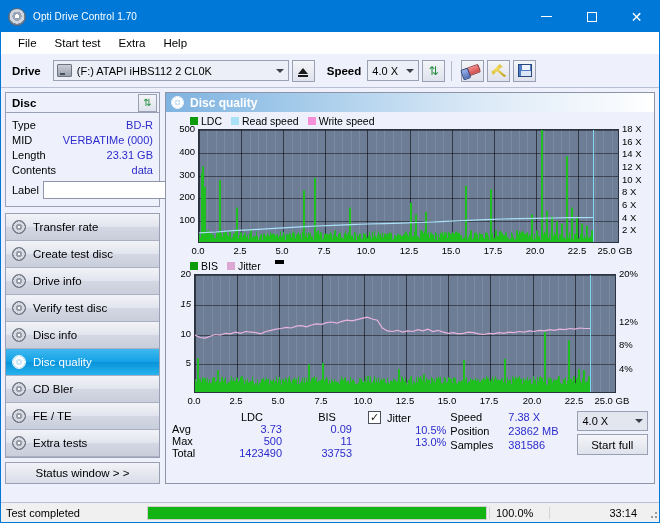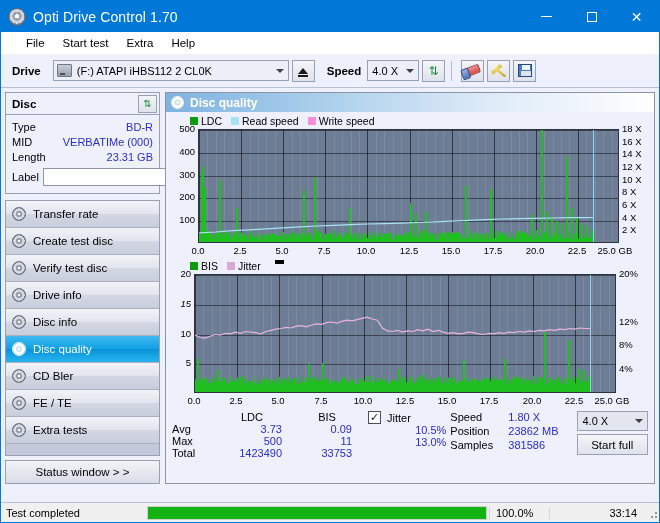--- a/index.html
+++ b/index.html
@@ -34,21 +34,21 @@
   .tb-icon {
     width: 18px; height: 18px;
     margin-left: 7px; margin-right: 7px;
     border-radius: 50%;
     background: radial-gradient(circle at 50% 45%, #ffffff 0 18%, #9aa4b4 19% 38%, #cfd6e0 39% 62%, #7b8696 63% 100%);
     border: 1px solid #5a6678;
     flex: 0 0 auto;
   }
   .tb-title {
     color: #fff;
-    font-size: 14px;
+    font-size: 10px;
     letter-spacing: 0.1px;
   }
   .tb-buttons {
     position: absolute; right: 0; top: 0;
     height: 31px; display: flex;
   }
   .tb-btn {
     width: 45px; height: 31px;
     display: flex; align-items: center; justify-content: center;
     color: #fff;
@@ -56,21 +56,21 @@
   .glyph-min { width: 11px; height: 1px; background: #fff; }
   .glyph-max { width: 10px; height: 10px; border: 1px solid #fff; }
   .glyph-close { font-size: 14px; line-height: 1; font-family: "Liberation Sans", sans-serif; }
 
   
   .menubar {
     height: 22px;
     background: #ffffff;
     display: flex;
     align-items: center;
-    padding-left: 16px;
+    padding-left: 8px;
     border-bottom: 1px solid #ffffff;
   }
   .menu-item {
     padding: 2px 9px;
     font-size: 11.5px;
     color: #000;
   }
 
   
   .drivebar {
@@ -460,45 +460,49 @@
           <span class="info-val">BD-R</span>
         </div>
         <div class="info-row">
           <span class="info-key">MID</span>
           <span class="info-val">VERBATIMe (000)</span>
         </div>
         <div class="info-row">
           <span class="info-key">Length</span>
           <span class="info-val">23.31 GB</span>
         </div>
+        <div class="info-row">
+          <span class="info-key">Contents</span>
+          <span class="info-val">data</span>
+        </div>
         <div class="label-row">
           <span class="label-key">Label</span>
           <input class="label-input" type="text" value="" style="">
           <span class="disc-btn">
               <span class="disc-glyph"></span>
             </span>
         </div>
       </div>
 
       <div class="navlist">
         <div class="navbtn">
           <span class="nav-ico"></span>
           <span>Transfer rate</span>
         </div>
         <div class="navbtn">
           <span class="nav-ico"></span>
           <span>Create test disc</span>
         </div>
         <div class="navbtn">
           <span class="nav-ico"></span>
-          <span>Verify test disc</span>
+          <span>Drive info</span>
         </div>
         <div class="navbtn">
           <span class="nav-ico"></span>
-          <span>Drive info</span>
+          <span>Verify test disc</span>
         </div>
         <div class="navbtn">
           <span class="nav-ico"></span>
           <span>Disc info</span>
         </div>
         <div class="navbtn active">
           <span class="nav-ico"></span>
           <span>Disc quality</span>
         </div>
         <div class="navbtn">
@@ -1733,21 +1737,21 @@
               </span>
             <span>Jitter</span>
           </div>
           <div class="jit-v">10.5%</div>
           <div class="jit-v">13.0%</div>
         </div>
 
         <div class="speed-col">
           <div class="sp-grid">
             <span class="sp-k">Speed</span>
-            <span class="sp-v">1.80 X</span>
+            <span class="sp-v">7.38 X</span>
             <span class="sp-k">Position</span>
             <span class="sp-v">23862 MB</span>
             <span class="sp-k">Samples</span>
             <span class="sp-v">381586</span>
           </div>
         </div>
 
         <div class="btn-col">
           <div class="sel-speed">
             <span>4.0 X</span>

